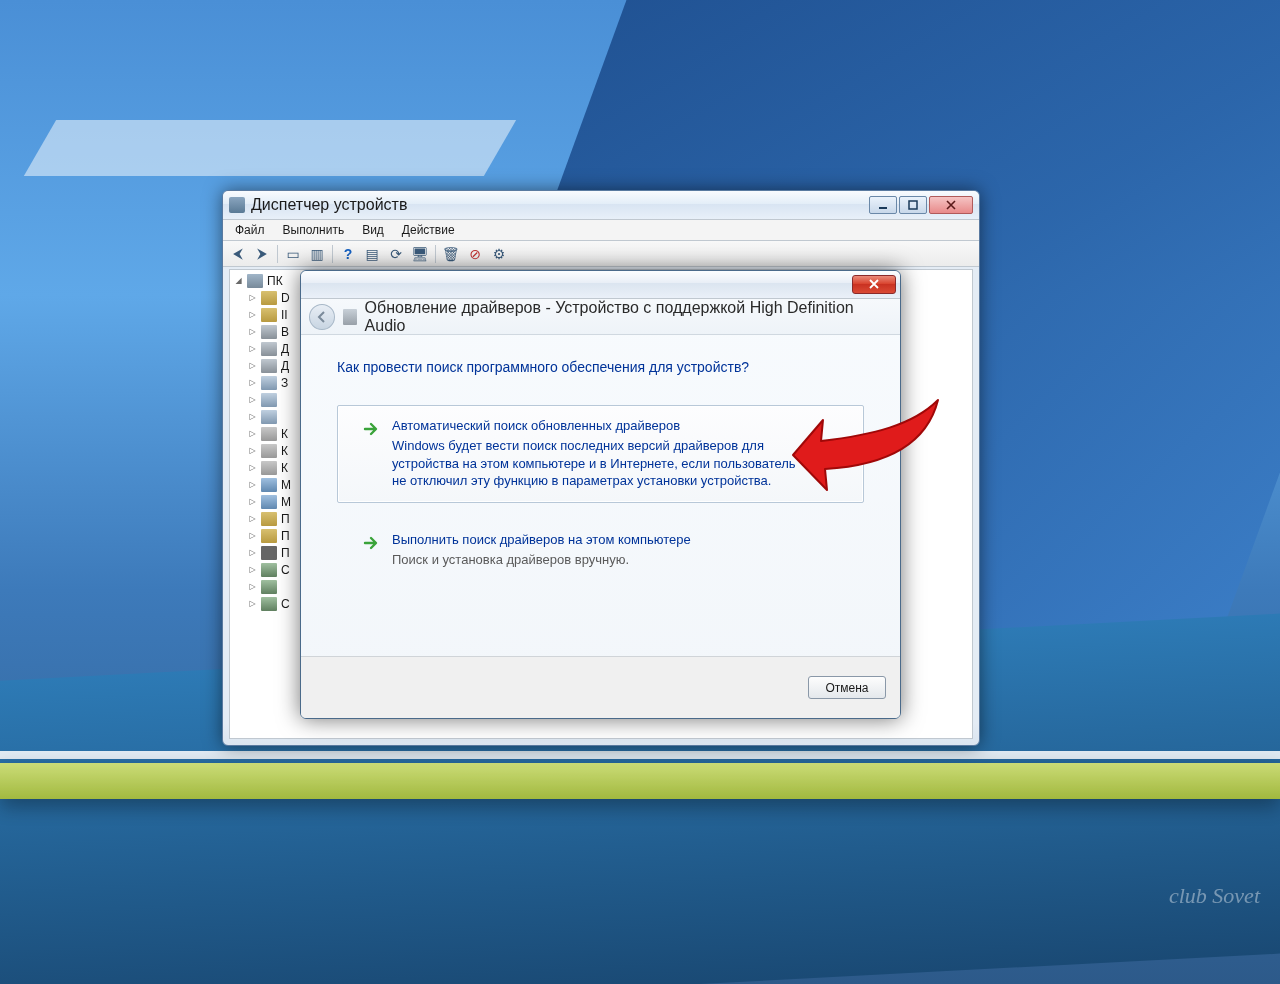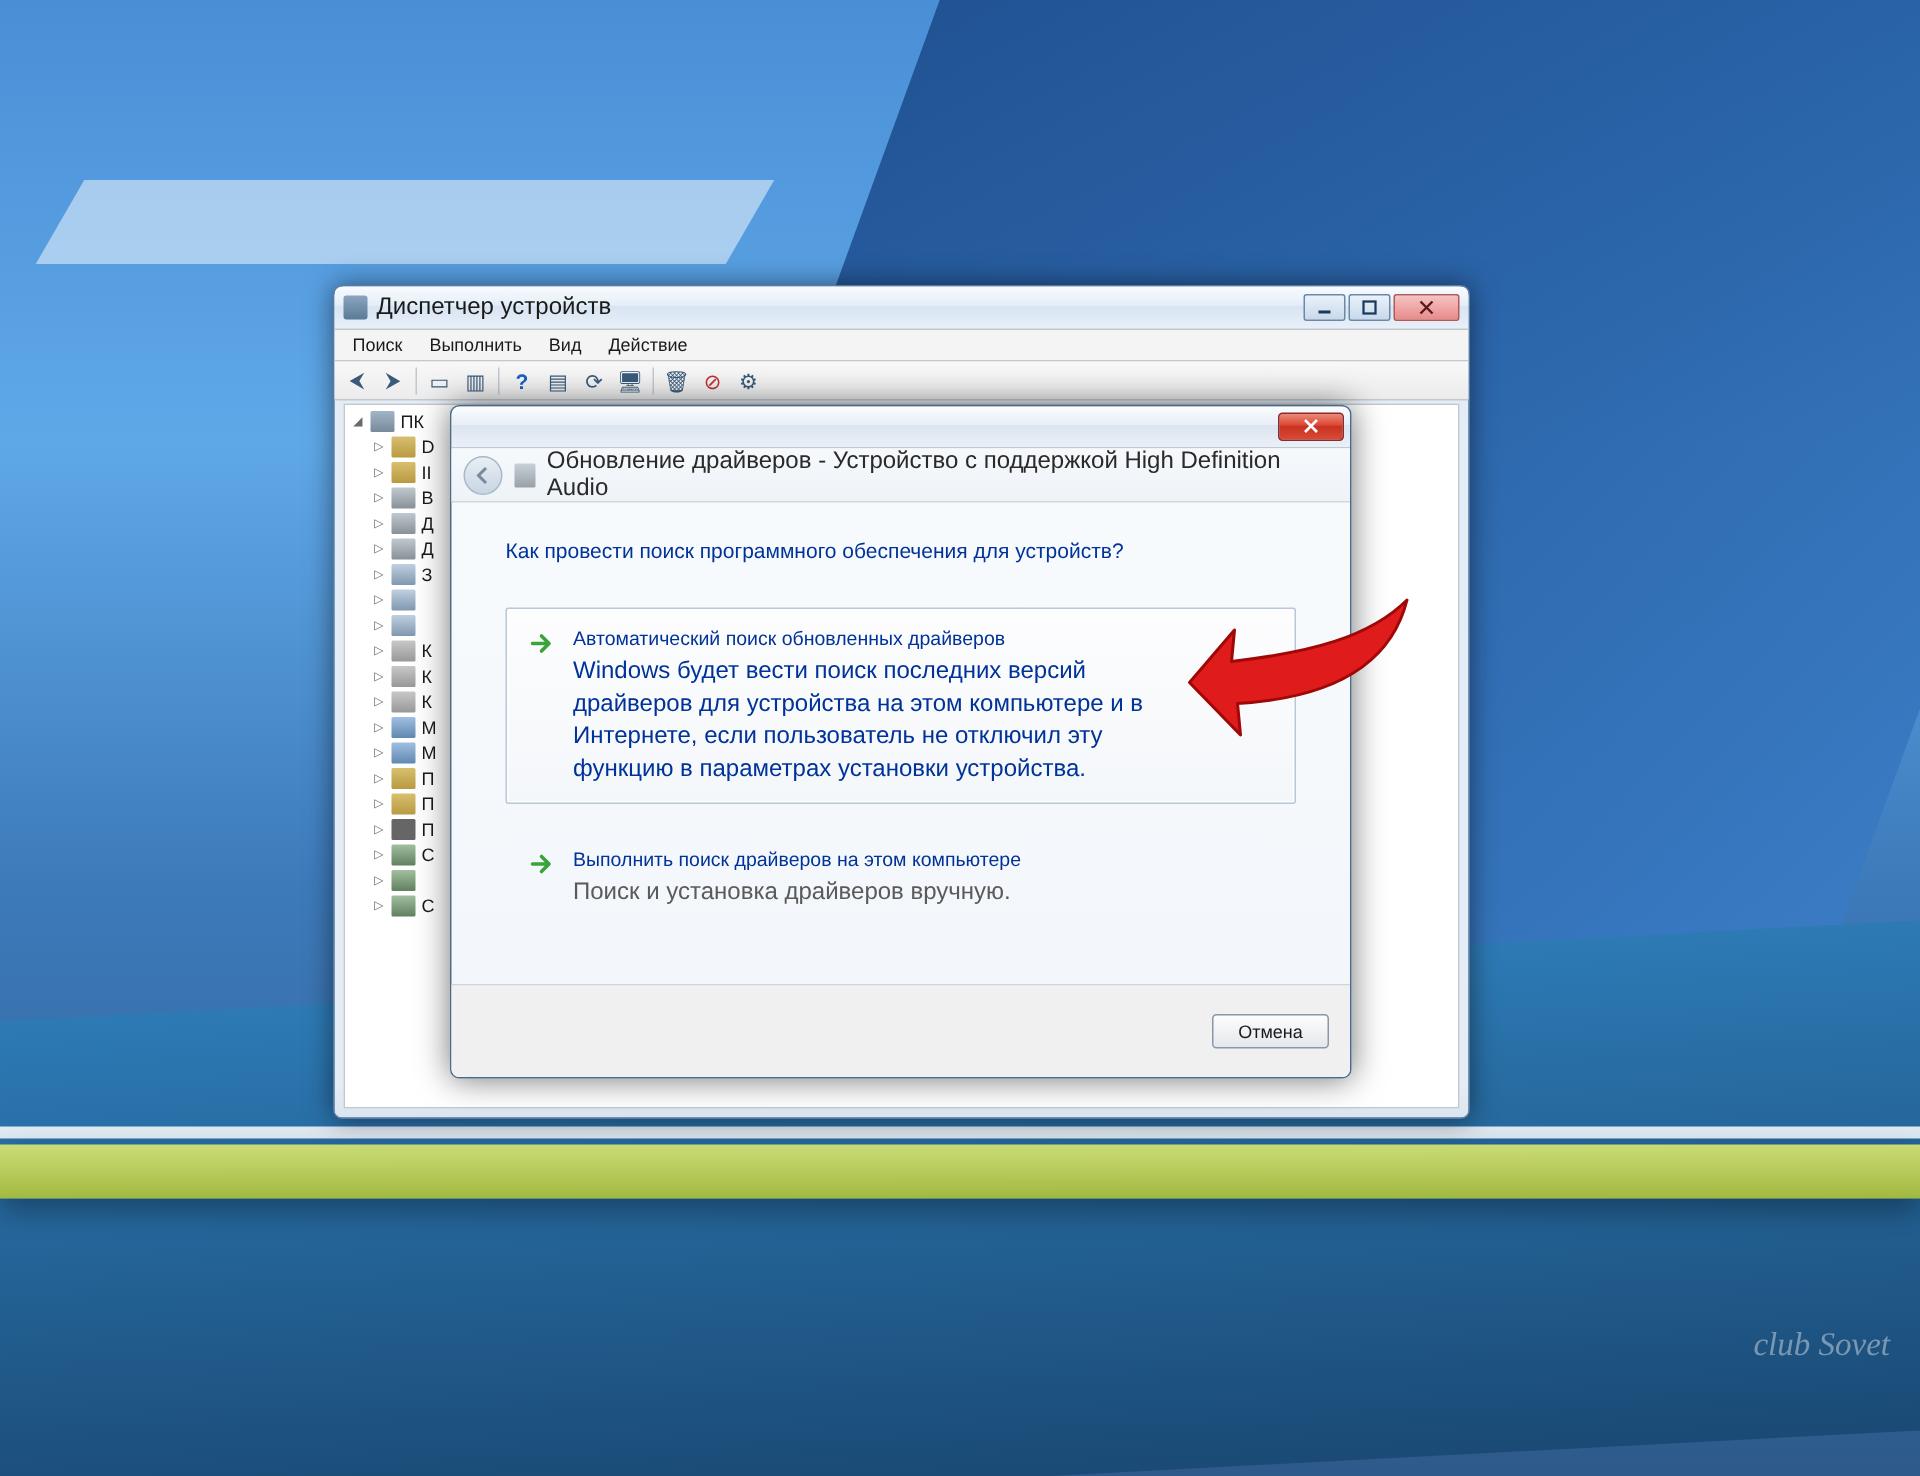--- a/index.html
+++ b/index.html
@@ -76,26 +76,26 @@
 
 .wizard-header { height:36px; display:flex; align-items:center; padding:0 8px; gap:8px; background:linear-gradient(180deg,#f6f9fc,#eef3f8); border-bottom:1px solid #d0d8e0;}
 .back-btn { width:26px; height:26px; border-radius:50%; background:linear-gradient(180deg,#e8eef5,#c8d5e2); border:1px solid #a8b8c8; display:flex; align-items:center; justify-content:center; cursor:pointer;}
 .back-btn svg { width:14px; height:14px; fill:#6a7a8a; }
 .wizard-crumb-icon { width:14px; height:16px; background:linear-gradient(#c8d0d8,#98a0a8); border-radius:1px;}
 .wizard-crumb { font-size:16px; color:#2a2a2a; }
 
 .wizard-body { padding:24px 36px 0 36px; }
 .wizard-q { font-size:14px; color:#003399; margin-bottom:30px; }
 
-.option-box { border:1px solid transparent; border-radius:2px; padding:12px 14px; display:flex; gap:12px; cursor:pointer; margin-bottom:16px; }
+.option-box { border:1px solid transparent; border-radius:2px; padding:12px 24px; display:flex; gap:12px; cursor:pointer; margin-bottom:16px; }
 .option-box.hover { border:1px solid #b8c8d8; background:linear-gradient(180deg,#fdfdfe,#f4f7fa); box-shadow:inset 0 0 0 1px #fff; }
 .opt-arrow { width:18px; height:18px; flex-shrink:0; margin-top:2px; }
 .opt-arrow svg { width:18px; height:18px; }
 .opt-title { font-size:13px; color:#003399; margin-bottom:4px; }
-.opt-desc { font-size:16px; color:#003399; line-height:1.35; max-width:410px; }
+.opt-desc { font-size:13px; color:#003399; line-height:1.35; max-width:410px; }
 .opt-desc.gray { color:#5a5a5a; }
 
 .wizard-footer { position:absolute; left:0; right:0; bottom:0; height:62px; background:#f0f0f0; border-top:1px solid #d0d4d8; display:flex; align-items:center; justify-content:flex-end; padding:0 14px; border-radius:0 0 5px 5px;}
 .btn { min-width:78px; height:23px; padding:0 12px; font-size:12px; color:#1a1a1a;
   border:1px solid #8a98a8; border-radius:3px; background:linear-gradient(180deg,#fdfdfd,#e4e8ec); cursor:pointer; display:flex; align-items:center; justify-content:center;}
 
 .arrow-annotation { position:absolute; left:763px; top:385px; width:200px; height:130px; pointer-events:none; }
 </style>
 </head>
 <body>
@@ -124,21 +124,21 @@
         </div>
       <div class="win-btn close">
           <svg width="10" height="10">
             <path d="M1 1 L9 9 M9 1 L1 9" stroke="#5a1a1a" stroke-width="1.6"></path>
           </svg>
         </div>
     </div>
   </div>
 
   <div class="menubar">
-    <div class="menu-item">Поиск</div>
+    <div class="menu-item">Файл</div>
     <div class="menu-item">Выполнить</div>
     <div class="menu-item">Вид</div>
     <div class="menu-item">Действие</div>
   </div>
 
   <div class="toolbar">
     <div class="tool-btn">⮜</div>
     <div class="tool-btn">⮞</div>
     <div class="tool-sep"></div>
     <div class="tool-btn">▭</div>

